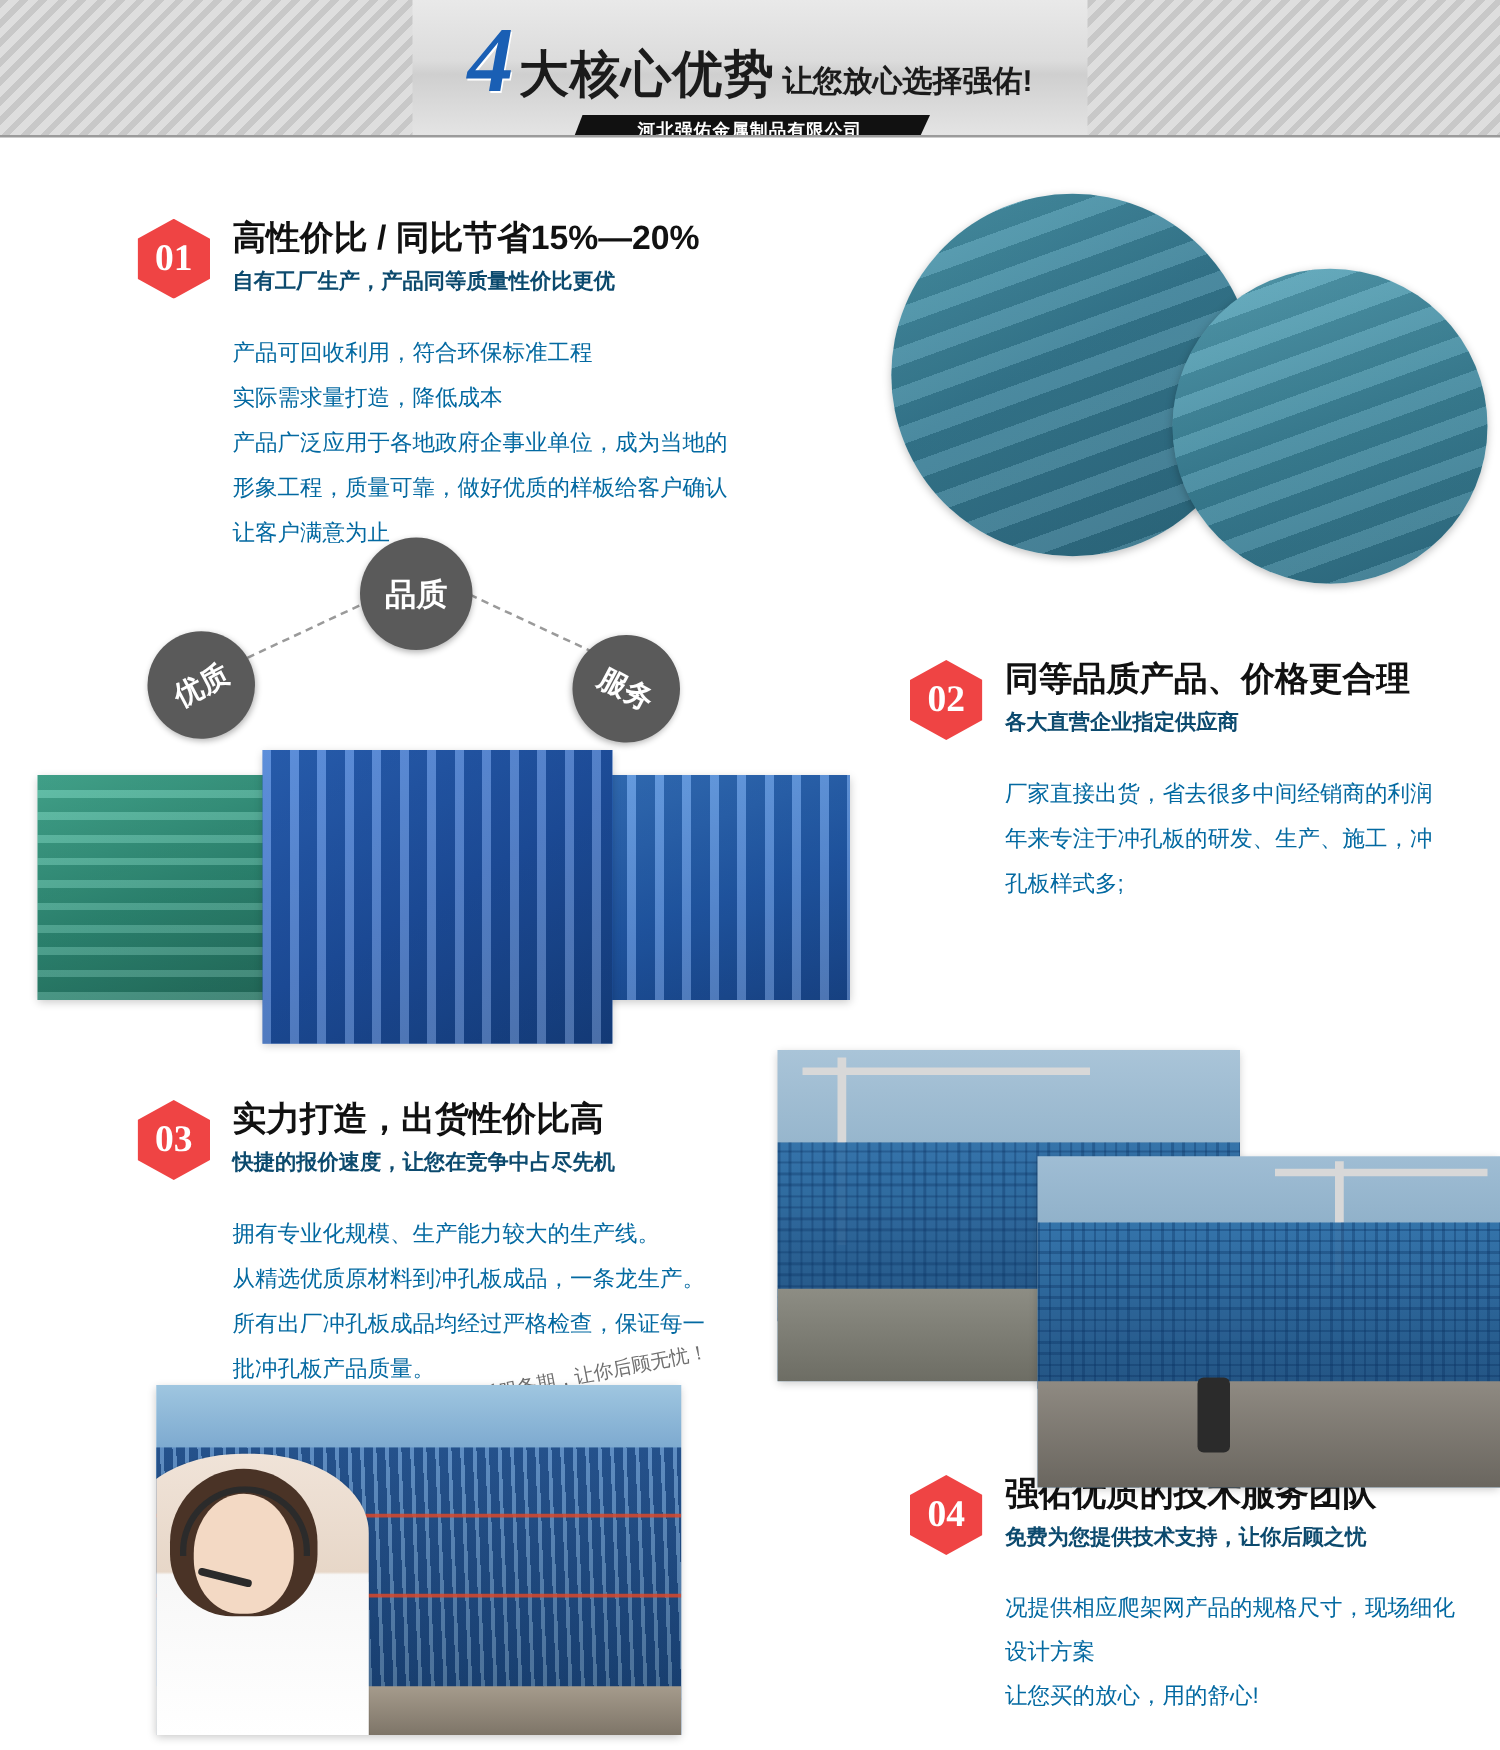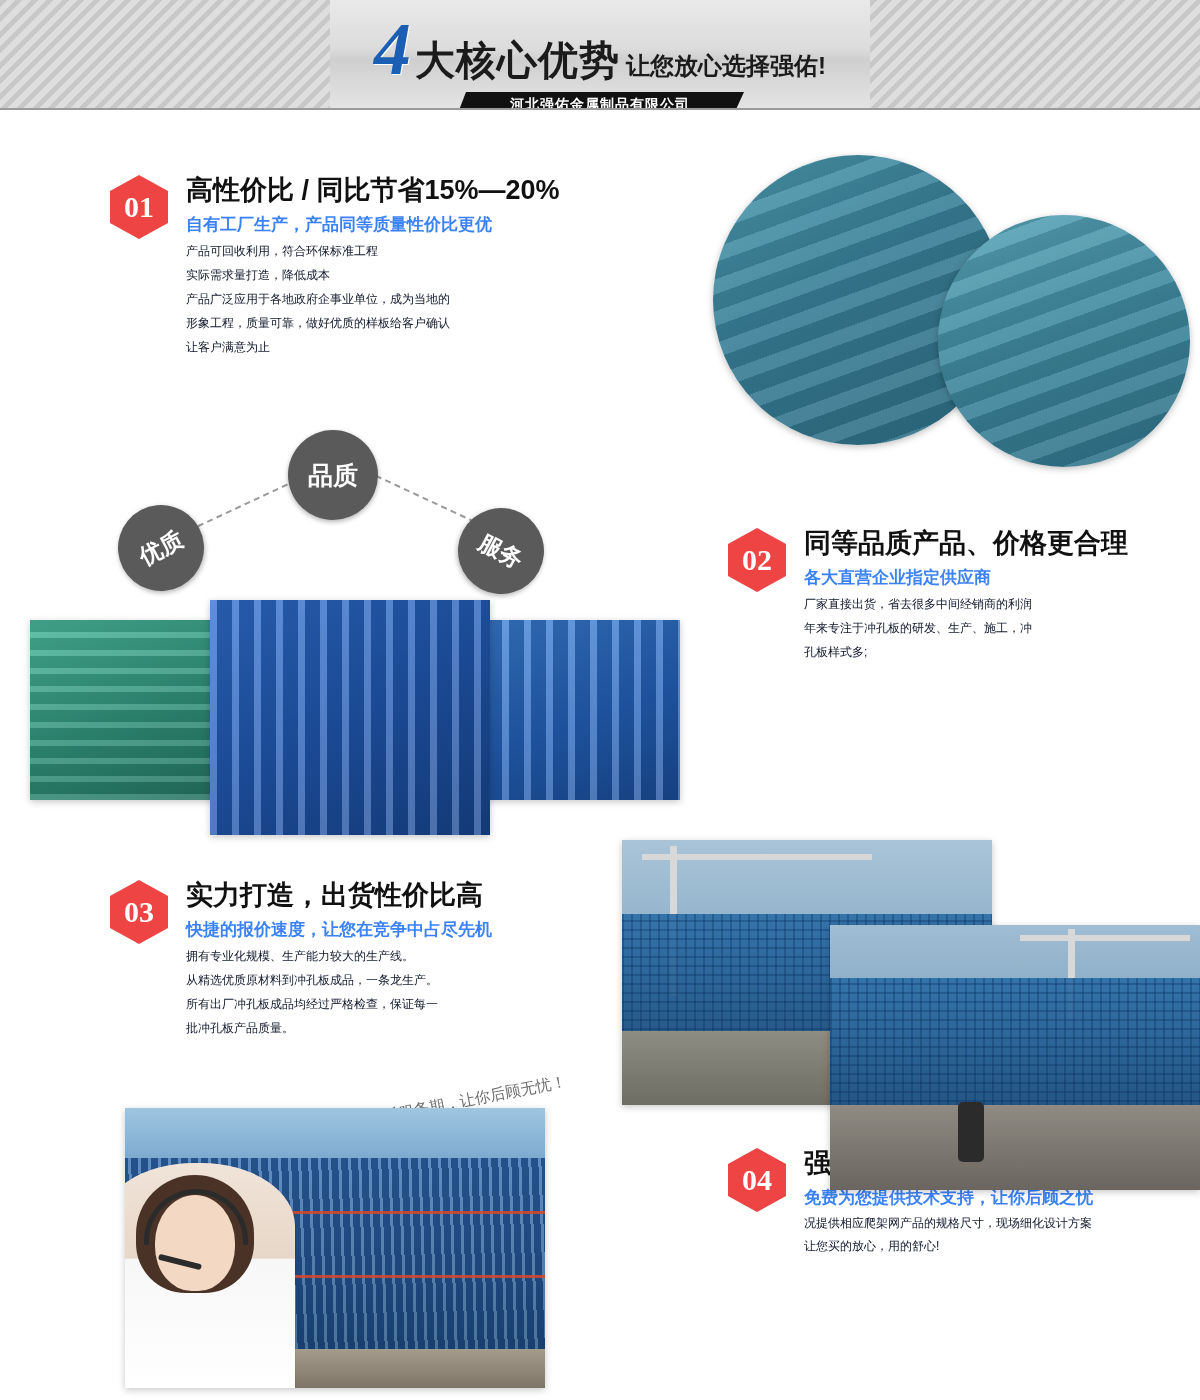--- a/index.html
+++ b/index.html
@@ -58,24 +58,24 @@
     background:#ef4444; color:#fff;
     clip-path: polygon(50% 0%, 100% 25%, 100% 75%, 50% 100%, 0% 75%, 0% 25%);
     display:flex; align-items:center; justify-content:center;
     font-size:30px; font-weight:bold; 
     font-family:"Liberation Serif","DejaVu Serif",serif;
   }
   .blk-title {
     font-size:27px; font-weight:bold; color:#111; line-height:1.15; white-space:nowrap;
   }
   .blk-sub {
-    font-size:17px; font-weight:bold; color:#3b82f6; margin-top:9px; line-height:1.2;
+    font-size:17px; font-weight:bold; color:#0c4a6e; margin-top:9px; line-height:1.2;
   }
   .blk-body {
-    font-size:12px; color:#0f172a; line-height:2.0; margin-top:0;
+    font-size:18px; color:#0369a1; line-height:2.0; margin-top:25px;
   }
 
   .sec { position:absolute; }
 
   
   #sec01 { left:110px; top:175px; width:520px; }
   .head-row { display:flex; align-items:flex-start; gap:18px; }
 
   
   .perf {
@@ -180,21 +180,21 @@
     position:absolute; left:58px; top:96px; width:44px; height:6px;
     background:#2b2b2b; border-radius:3px; transform:rotate(14deg);
   }
   .after-sales {
     position:absolute; left:335px; top:1084px; width:330px;
     font-size:15.5px; color:#6f6f6f; transform:rotate(-11deg);
     white-space:nowrap;
   }
 
   
-  #sec04 { left:728px; top:1148px; width:450px; }
+  #sec04 { left:728px; top:1180px; width:450px; }
 </style>
 </head>
 <body>
 
 <div class="header">
   <div class="stripe-l"></div>
   <div class="stripe-r"></div>
   <div class="header-inner">
     <div class="head-line">
       <span class="big4">4</span>

